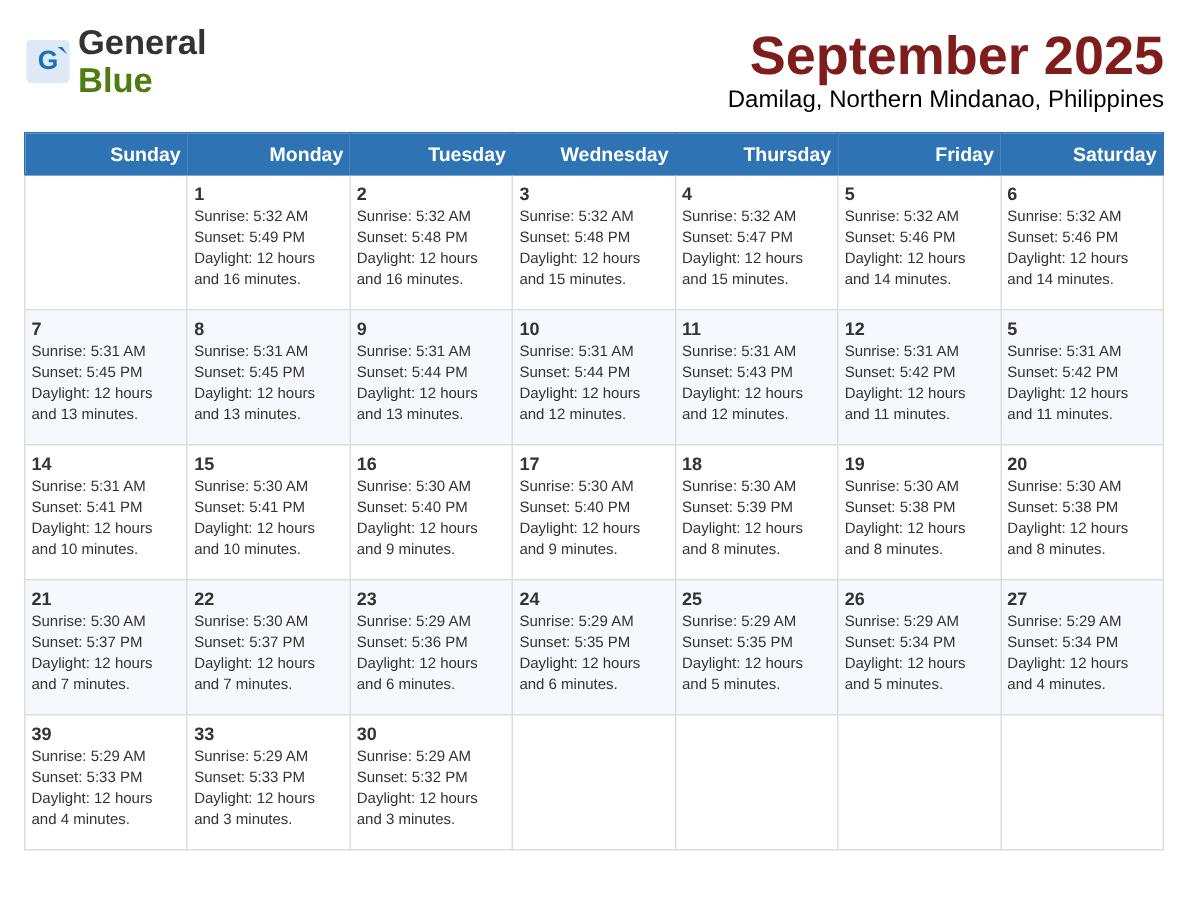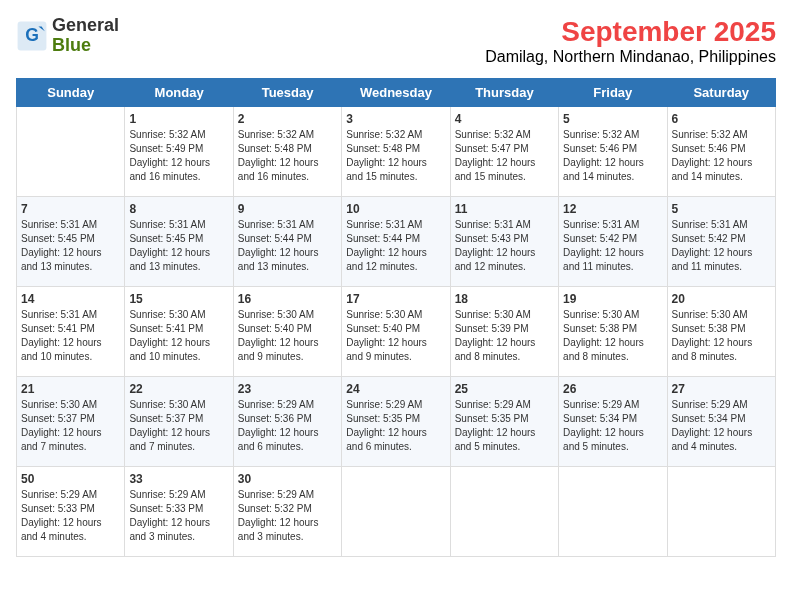--- a/index.html
+++ b/index.html
@@ -17,56 +17,56 @@
       margin-bottom: 12px;
     }
     .logo {
       display: flex;
       align-items: center;
       gap: 4px;
     }
     .logo-text {
       display: flex;
       flex-direction: column;
-      font-size: 18px;
+      font-size: 23px;
       font-weight: bold;
       color: #333;
       line-height: 1.1;
     }
     .logo-blue { color: #4d7c0f; }
     .logo-icon {
       width: 32px;
       height: 32px;
     }
     .title-block {
       text-align: right;
     }
     .month-title {
-      font-size: 28px;
-      font-weight: bold;
-      color: #ef4444;
+      font-size: 36px;
+      font-weight: bold;
+      color: #7f1d1d;
     }
     .location-title {
       font-size: 16px;
       color: #000000;
     }
     table {
       width: 100%;
       border-collapse: collapse;
       table-layout: fixed;
     }
     thead tr {
       background-color: #2e74b5;
       color: white;
     }
     thead th {
       padding: 6px 4px;
       font-size: 13px;
       font-weight: bold;
-      text-align: center;
+      text-align: right;
       border: 1px solid #2e74b5;
     }
     tbody tr {
       border-bottom: 1px solid #ccc;
     }
     tbody td {
       vertical-align: top;
       padding: 5px 4px;
       border: 1px solid #ddd;
       font-size: 10.5px;
@@ -237,21 +237,21 @@
           <span class="day-num">26</span>
           <div class="day-info">Sunrise: 5:29 AM<br>Sunset: 5:34 PM<br>Daylight: 12 hours and 5 minutes.</div>
         </td>
         <td>
           <span class="day-num">27</span>
           <div class="day-info">Sunrise: 5:29 AM<br>Sunset: 5:34 PM<br>Daylight: 12 hours and 4 minutes.</div>
         </td>
       </tr>
       <tr>
         <td>
-          <span class="day-num">50</span>
+          <span class="day-num">39</span>
           <div class="day-info">Sunrise: 5:29 AM<br>Sunset: 5:33 PM<br>Daylight: 12 hours and 4 minutes.</div>
         </td>
         <td>
           <span class="day-num">33</span>
           <div class="day-info">Sunrise: 5:29 AM<br>Sunset: 5:33 PM<br>Daylight: 12 hours and 3 minutes.</div>
         </td>
         <td>
           <span class="day-num">30</span>
           <div class="day-info">Sunrise: 5:29 AM<br>Sunset: 5:32 PM<br>Daylight: 12 hours and 3 minutes.</div>
         </td>

